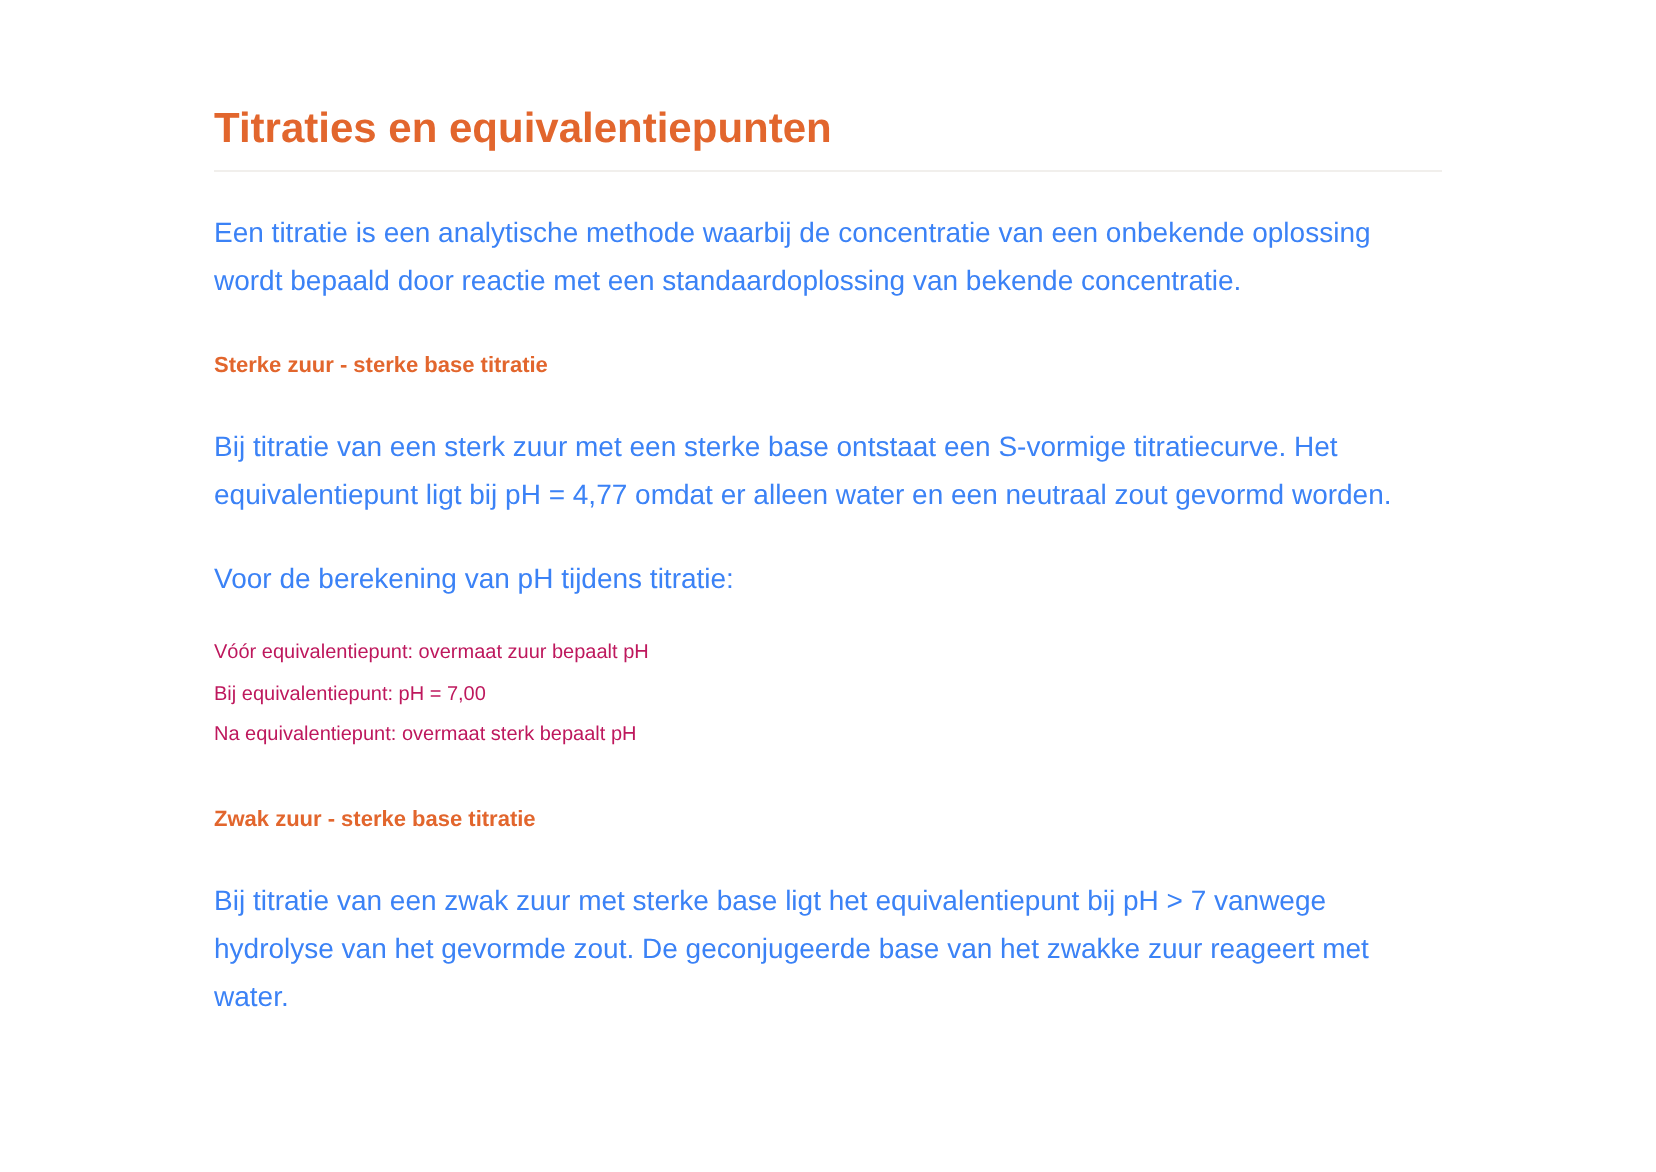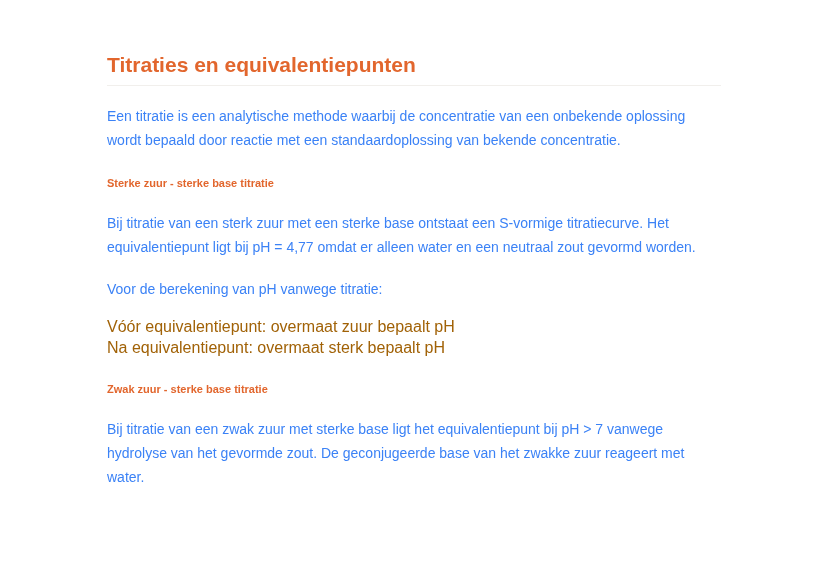--- a/index.html
+++ b/index.html
@@ -38,45 +38,46 @@
   }
   h2.section-heading {
     margin: 21px 0 0 0;
     font-size: 11px;
     line-height: 20px;
     font-weight: bold;
     color: #e2662d;
   }
   .line-group {
     margin: 16px 0 0 0;
-    font-size: 16px;
+    font-size: 10px;
     line-height: 20.5px;
-    color: #a16207;
+    color: #be185d;
   }
   h2.second {
   }
 </style>
 </head>
 <body>
 
 <div class="page">
   <main class="doc">
 
     <h1 class="doc-title">Titraties en equivalentiepunten</h1>
 
     <p class="body-text">Een titratie is een analytische methode waarbij de concentratie van een onbekende oplossing wordt bepaald door reactie met een standaardoplossing van bekende concentratie.</p>
 
     <h2 class="section-heading">Sterke zuur - sterke base titratie</h2>
 
     <p class="body-text">Bij titratie van een sterk zuur met een sterke base ontstaat een S-vormige titratiecurve. Het equivalentiepunt ligt bij pH = 4,77 omdat er alleen water en een neutraal zout gevormd worden.</p>
 
-    <p class="body-text">Voor de berekening van pH vanwege titratie:</p>
+    <p class="body-text">Voor de berekening van pH tijdens titratie:</p>
 
     <div class="line-group">
       <div class="line">Vóór equivalentiepunt: overmaat zuur bepaalt pH</div>
+      <div class="line">Bij equivalentiepunt: pH = 7,00</div>
       <div class="line">Na equivalentiepunt: overmaat sterk bepaalt pH</div>
     </div>
 
     <h2 class="section-heading second">Zwak zuur - sterke base titratie</h2>
 
     <p class="body-text">Bij titratie van een zwak zuur met sterke base ligt het equivalentiepunt bij pH &gt; 7 vanwege hydrolyse van het gevormde zout. De geconjugeerde base van het zwakke zuur reageert met water.</p>
 
   </main>
 </div>
 

